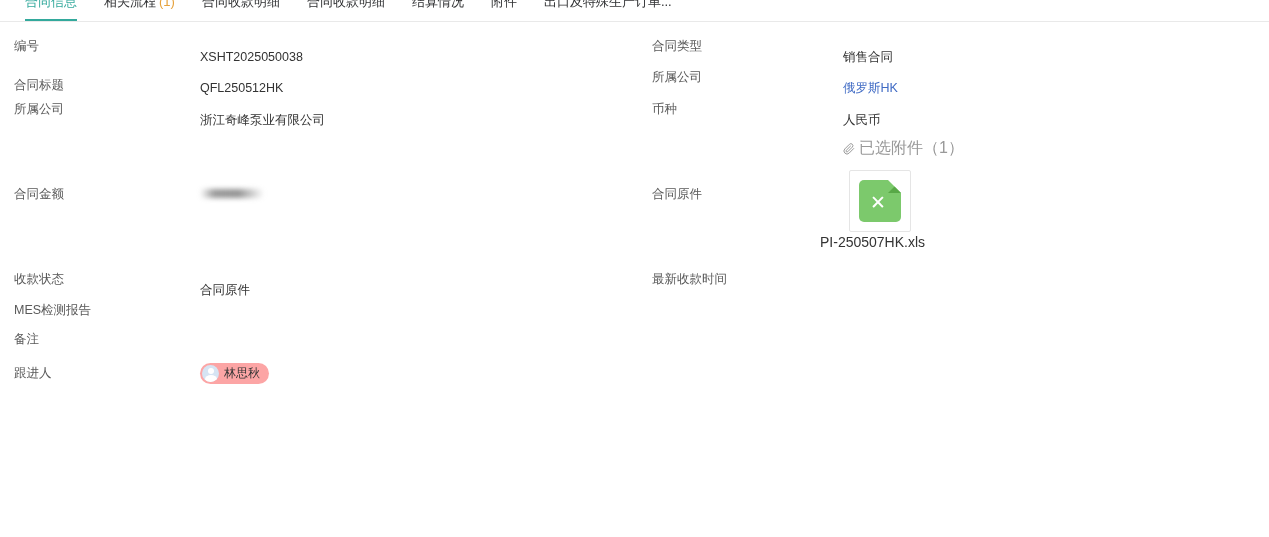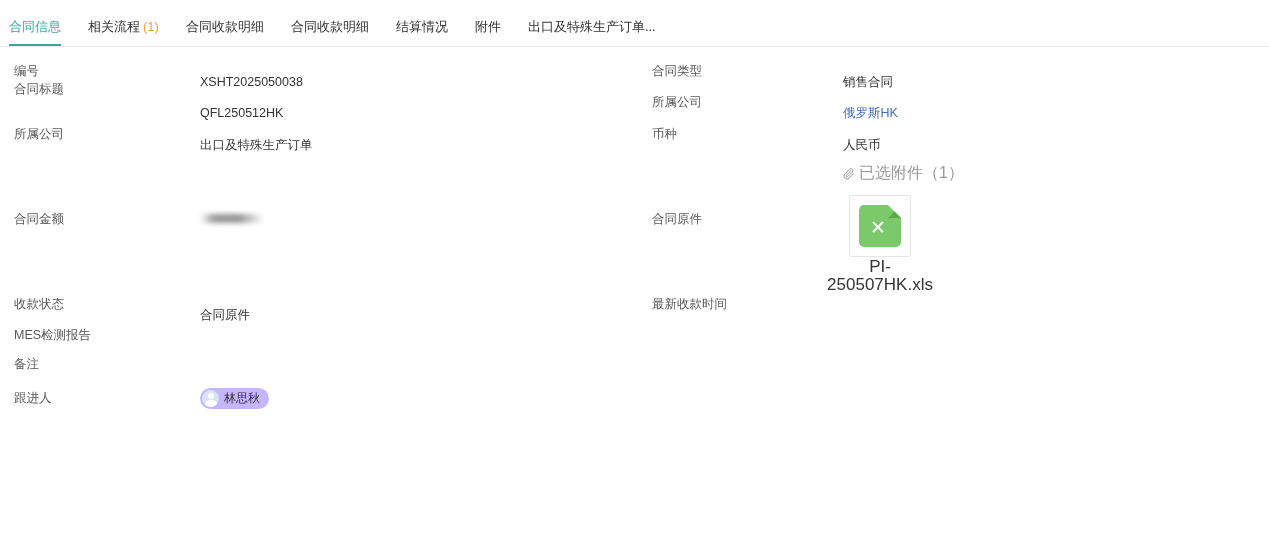--- a/index.html
+++ b/index.html
@@ -2,21 +2,21 @@
 <html><head>
 <meta charset="utf-8">
 <style>
   * { margin: 0; padding: 0; box-sizing: border-box; }
   html, body { width: 1269px; height: 537px; background: #fff; overflow: hidden; }
   body { font-family: "Liberation Sans", "DejaVu Sans", sans-serif; color: #303133; }
 
   
   .tabbar {
     display: flex; align-items: flex-end;
-    height: 47px; padding-left: 9px;
+    height: 22px; padding-left: 25px;
     border-bottom: 1px solid #e9e9e9;
     background: #fff;
   }
   .tab {
     font-size: 13px; color: #303133; cursor: pointer;
     padding: 8px 0 10px 0; margin-right: 27px;
     white-space: nowrap; line-height: 14px;
     border-bottom: 2px solid transparent;
   }
   .tab.active { color: #33a99c; border-bottom-color: #33a99c; }
@@ -64,29 +64,29 @@
     width: 0; height: 0;
     border-left: 13px solid transparent;
     border-bottom: 13px solid #58a847;
   }
   .xls-icon .x-glyph {
     color: #fff; font-size: 19px; line-height: 19px; font-weight: 400;
     transform: translate(-2px, 1px);
   }
   .file-name {
     position: absolute; left: 820px; top: 211px; width: 120px;
-    text-align: center; font-size: 17px; color: #333; line-height: 18px;
+    font-size: 14px; color: #333; line-height: 18px;
   }
 
   
   .chip {
     position: absolute; left: 200px; top: 341px;
     display: inline-flex; align-items: center; gap: 5px;
     height: 21px; padding: 0 9px 0 2px;
-    background: #c4b5fd; border-radius: 11px;
+    background: #fca5a5; border-radius: 11px;
     font-size: 12px; color: #333; cursor: pointer;
   }
   .chip .avatar {
     width: 17px; height: 17px; border-radius: 50%;
     background: #d6e4f3; position: relative; overflow: hidden;
   }
   .chip .avatar::before { 
     content: ""; position: absolute; left: 5.5px; top: 3px;
     width: 6px; height: 6px; border-radius: 50%; background: #fff;
   }
@@ -122,27 +122,27 @@
   </div>
 </div>
 
 <div class="content">
 
   <div class="lbl" style="left:14px; top:15px">编号</div>
   <div class="val" style="left:200px; top:15px">XSHT2025050038</div>
   <div class="lbl" style="left:652px; top:15px">合同类型</div>
   <div class="val" style="left:843px; top:15px">销售合同</div>
 
-  <div class="lbl" style="left:14px; top:33px">合同标题</div>
+  <div class="lbl" style="left:14px; top:54px">合同标题</div>
   <div class="val" style="left:200px; top:46px">QFL250512HK</div>
   <div class="lbl" style="left:652px; top:46px">所属公司</div>
   <div class="val link" style="left:843px; top:46px">俄罗斯HK</div>
 
   <div class="lbl" style="left:14px; top:78px">所属公司</div>
-  <div class="val" style="left:200px; top:78px">出口及特殊生产订单</div>
+  <div class="val" style="left:200px; top:78px">浙江奇峰泵业有限公司</div>
   <div class="lbl" style="left:652px; top:78px">币种</div>
   <div class="val" style="left:843px; top:78px">人民币</div>
 
   <div class="attach-label">
     <span>
       <svg width="12" height="12" viewBox="0 0 24 24" fill="none" stroke="#999" stroke-width="2" stroke-linecap="round" stroke-linejoin="round">
         <path d="M21.44 11.05l-9.19 9.19a6 6 0 0 1-8.49-8.49l9.19-9.19a4 4 0 0 1 5.66 5.66l-9.2 9.19a2 2 0 0 1-2.83-2.83l8.49-8.48"></path>
       </svg>
     </span>
     <span>已选附件（1）</span>

